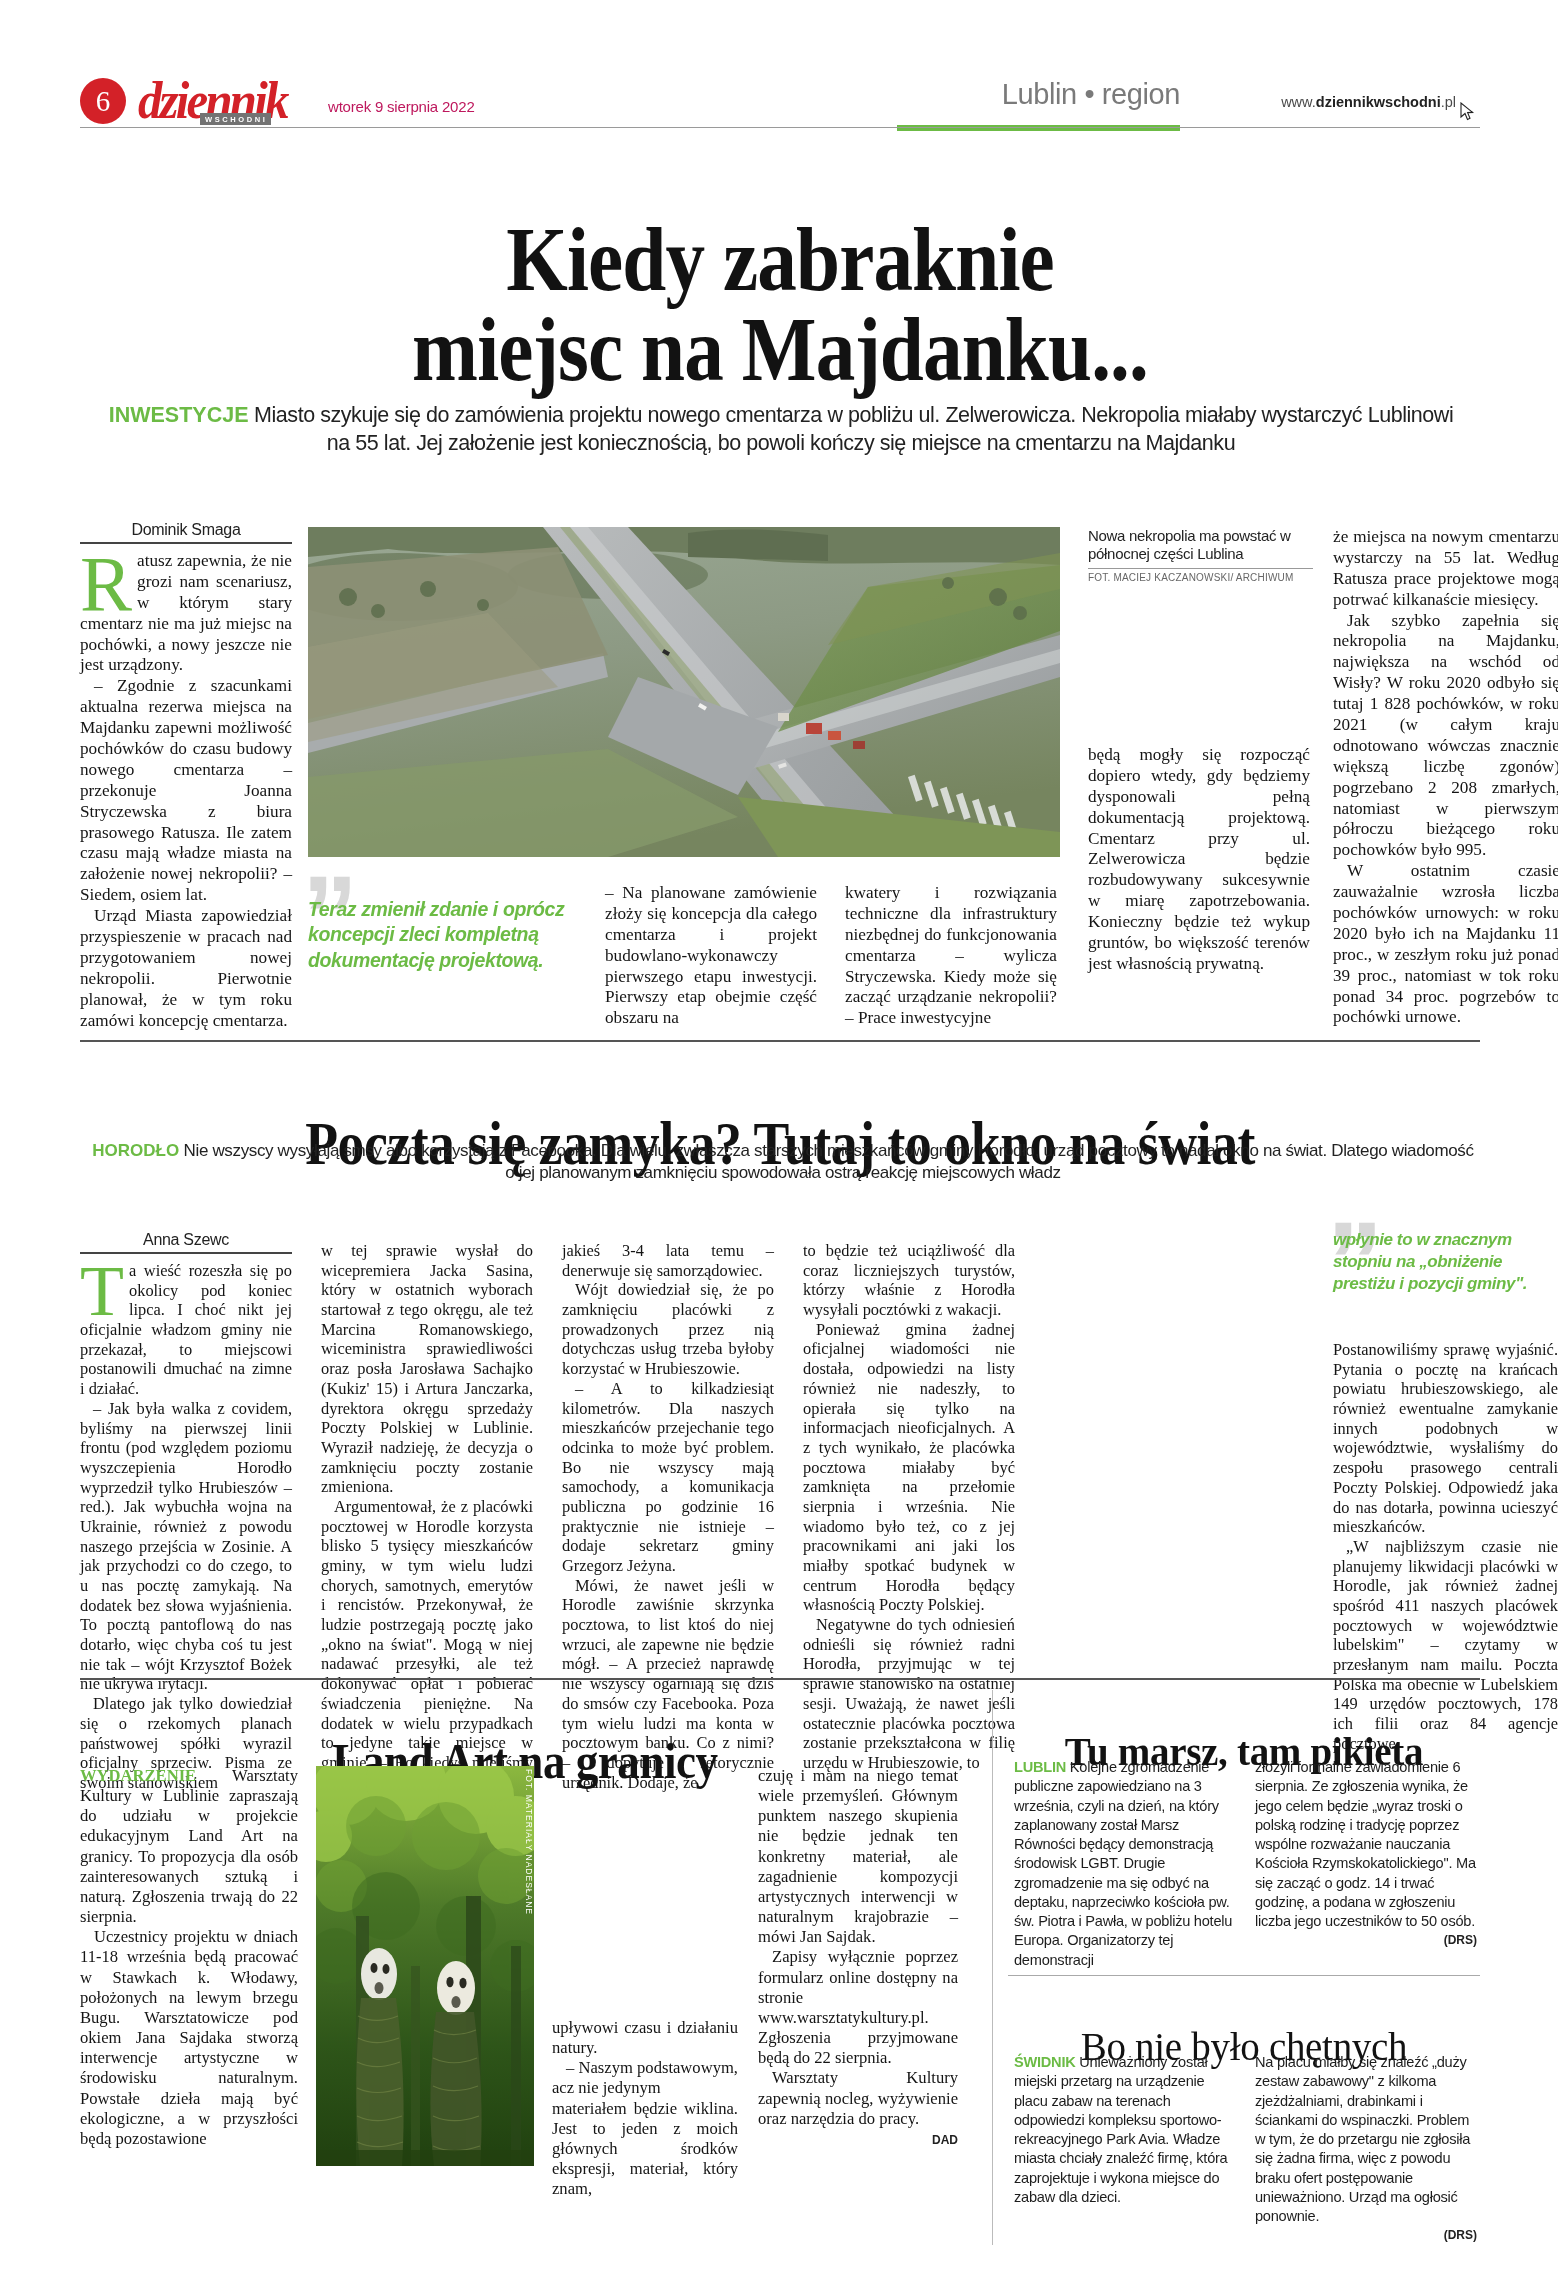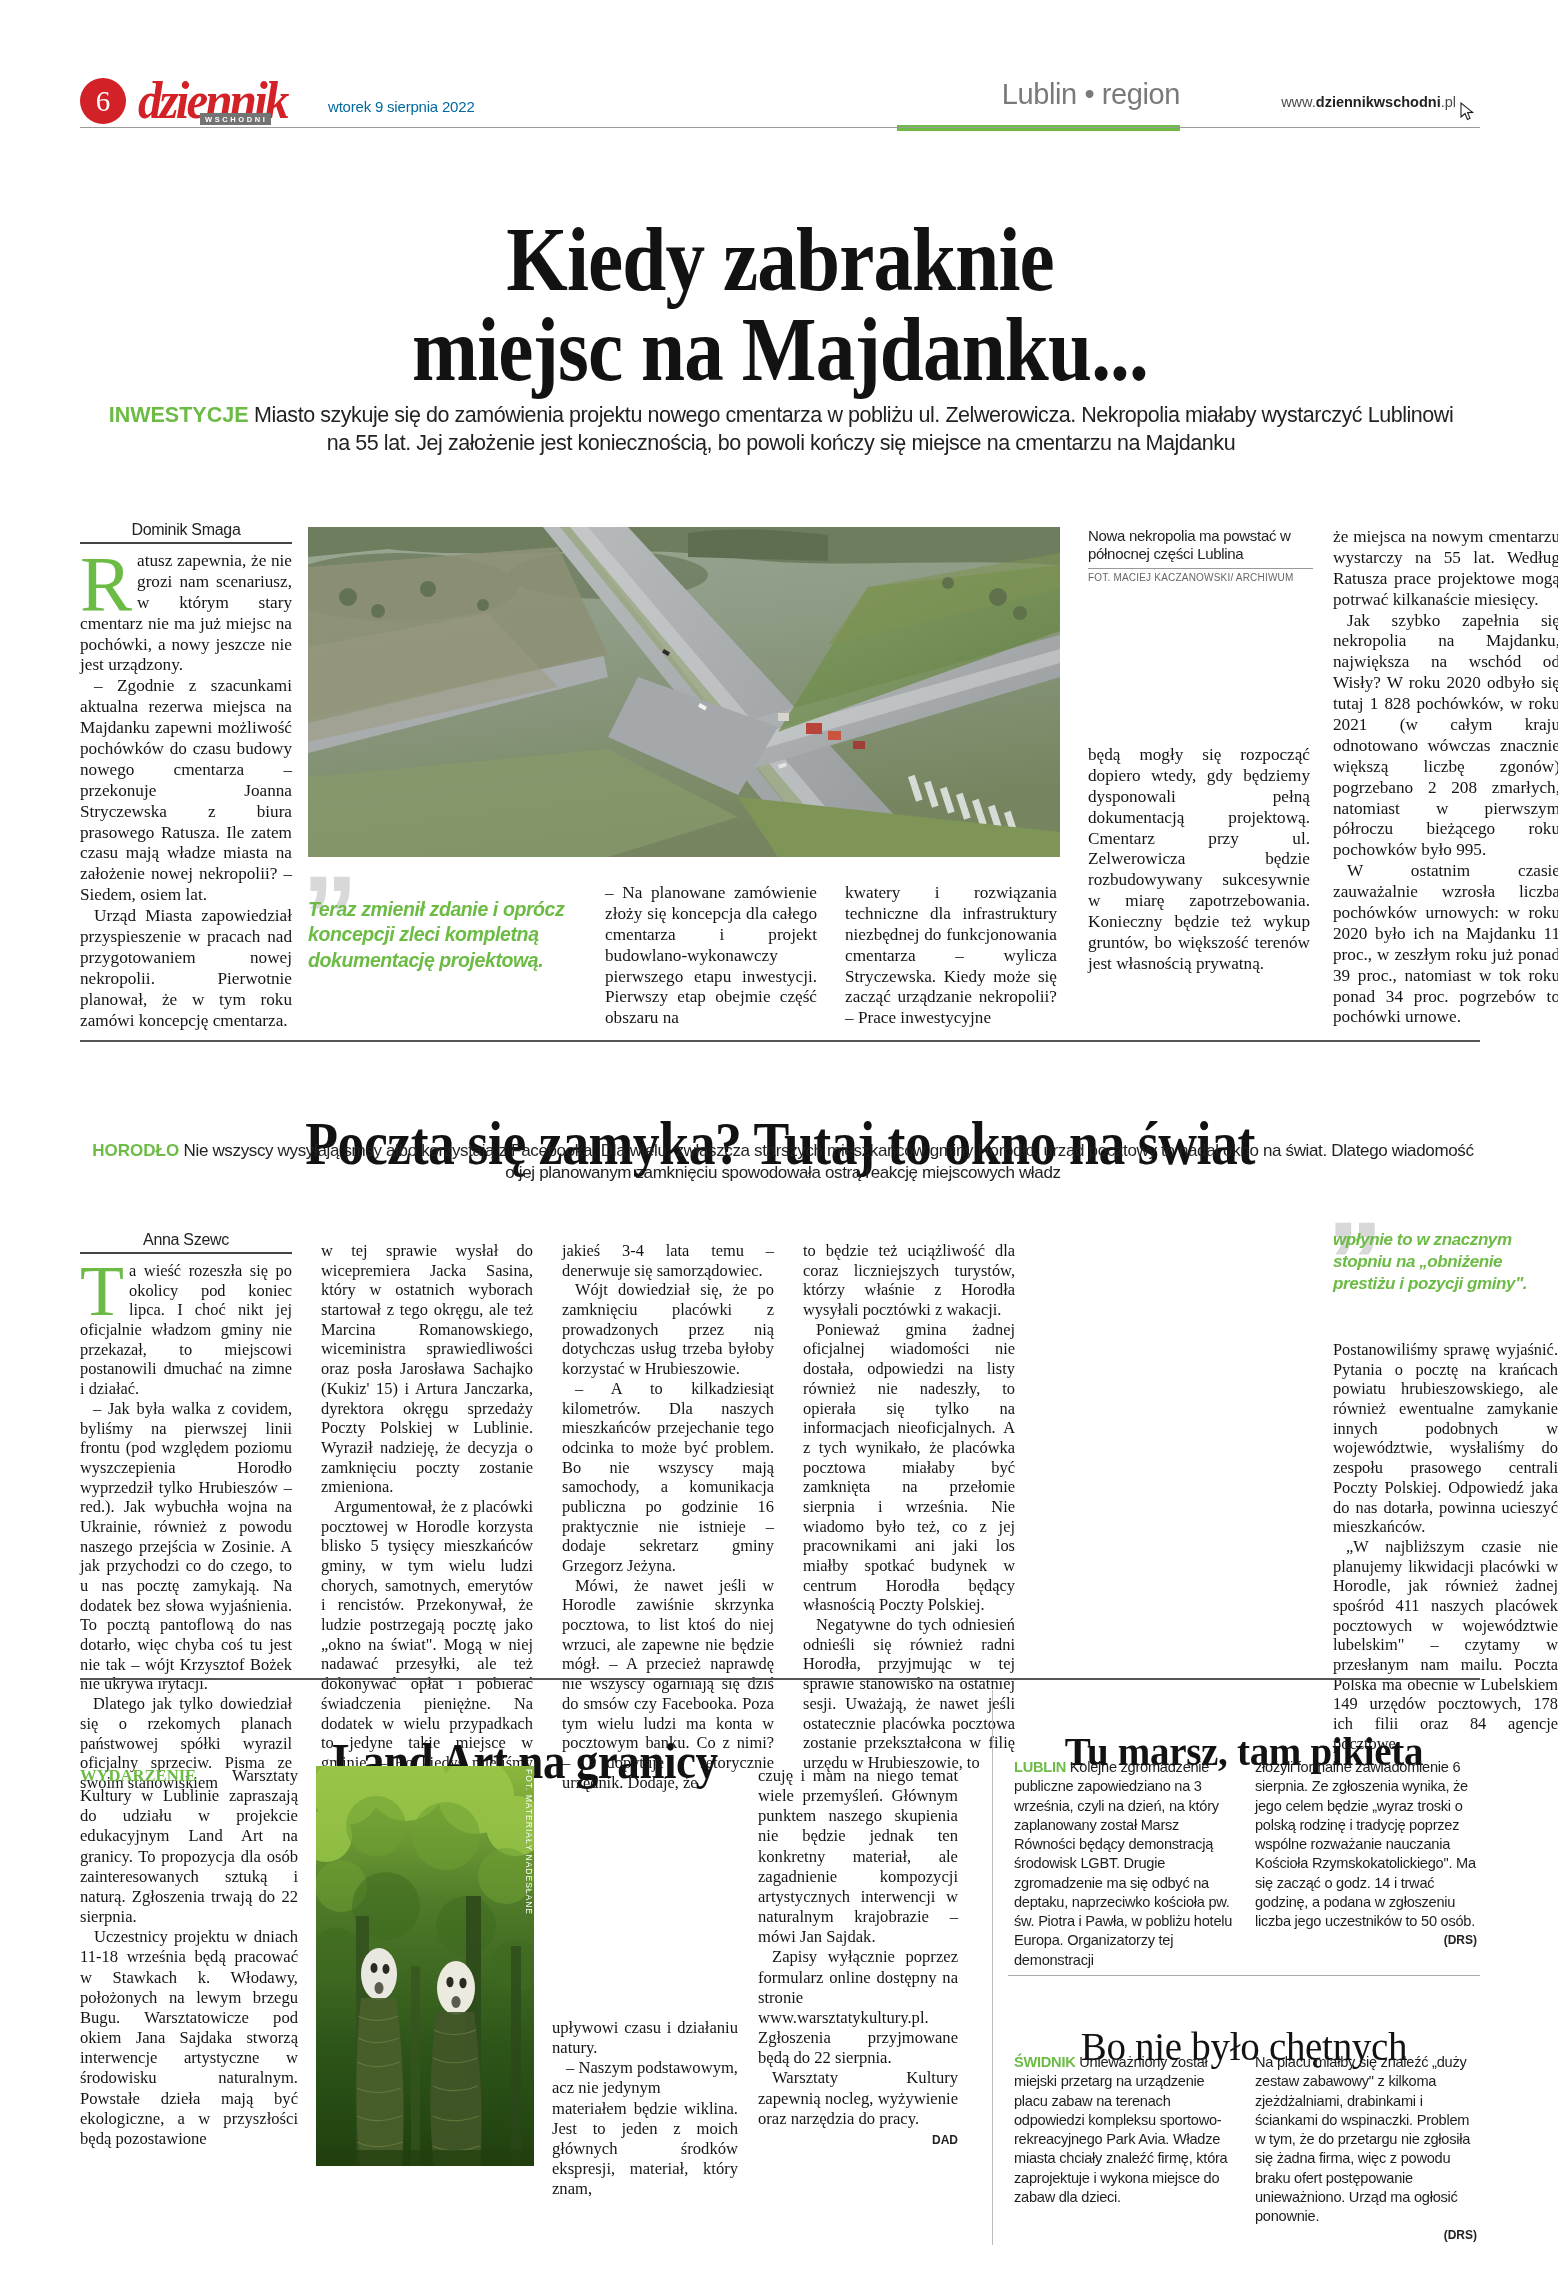--- a/index.html
+++ b/index.html
@@ -25,21 +25,21 @@
     font-size:53px;letter-spacing:-3px;color:#d32128;line-height:56px;
     transform:scaleX(0.92);transform-origin:left center;display:block;
   }
   .logo-badge{
     position:absolute;left:62px;bottom:3px;background:#737373;color:#fff;
     font-family:"Liberation Sans",sans-serif;font-size:7.5px;font-weight:700;
     letter-spacing:2.6px;padding:1.5px 4px 1.5px 5px;
   }
   .issue-date{
     position:absolute;left:248px;top:26px;
-    font-family:"Liberation Sans",sans-serif;font-size:15px;color:#0369a1;letter-spacing:-0.2px;
+    font-family:"Liberation Sans",sans-serif;font-size:15px;color:#be185d;letter-spacing:-0.2px;
   }
   .section-title{
     position:absolute;left:700px;top:6px;width:400px;text-align:right;
     font-family:"Liberation Sans",sans-serif;font-size:29px;color:#7a7a7a;font-weight:400;
     letter-spacing:-0.4px;
   }
   .section-underline{position:absolute;left:817px;top:53px;width:283px;height:6px;background:#6cbb45;}
   .head-rule{position:absolute;left:0px;top:55px;width:1400px;height:1px;background:#9a9a9a;}
   .site-url{
     position:absolute;right:24px;top:22px;

